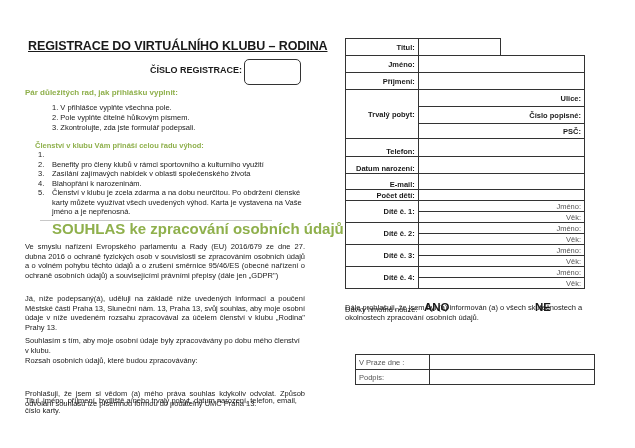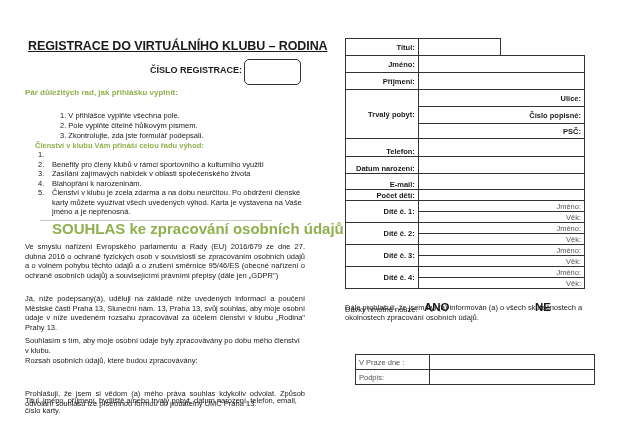--- a/index.html
+++ b/index.html
@@ -6,21 +6,21 @@
   body { width: 635px; height: 448px; position: relative; overflow: hidden;
          font-family: "Liberation Sans", sans-serif; color: #1a1a1a; }
   .abs { position: absolute; }
   .title { left: 28px; top: 39px; font-size: 12.5px; font-weight: bold; text-decoration: underline;
            font-family: "Liberation Sans", sans-serif; letter-spacing: -0.1px; white-space: nowrap; }
   .reg-label { left: 150px; top: 65px; font-size: 9px; font-weight: bold; white-space: nowrap; }
   .reg-box { left: 244px; top: 59px; width: 57px; height: 26px; border: 1.3px solid #333;
              border-radius: 5px; box-sizing: border-box; }
   .green { color: #8fb04c; }
   .tips-head { left: 25px; top: 88px; font-size: 8px; font-weight: bold; }
-  .tips-list { left: 52px; top: 103px; font-size: 7.5px; line-height: 10px; margin: 8px; padding: 0; list-style: none; }
+  .tips-list { left: 52px; top: 103px; font-size: 7.5px; line-height: 10px; margin: 0; padding: 0; list-style: none; }
   .benefits-head { left: 35px; top: 141px; font-size: 7.5px; font-weight: bold; }
   .benefits-list { left: 38px; top: 150px; width: 270px; font-size: 7.5px; line-height: 9.5px;
                    margin: 0; padding: 0; list-style: none; }
   .benefits-list li { display: flex; }
   .benefits-list .num { width: 14px; flex: none; }
   .sep { left: 40px; top: 220px; width: 232px; height: 0; border-top: 1px solid #c8c8c8; }
   .consent-title { left: 52px; top: 220px; font-size: 15px; font-weight: bold; white-space: nowrap; }
   .para { left: 25px; width: 280px; font-size: 7.5px; line-height: 9.5px; text-align: justify; margin: 0; }
   .para.left { text-align: left; }
 

